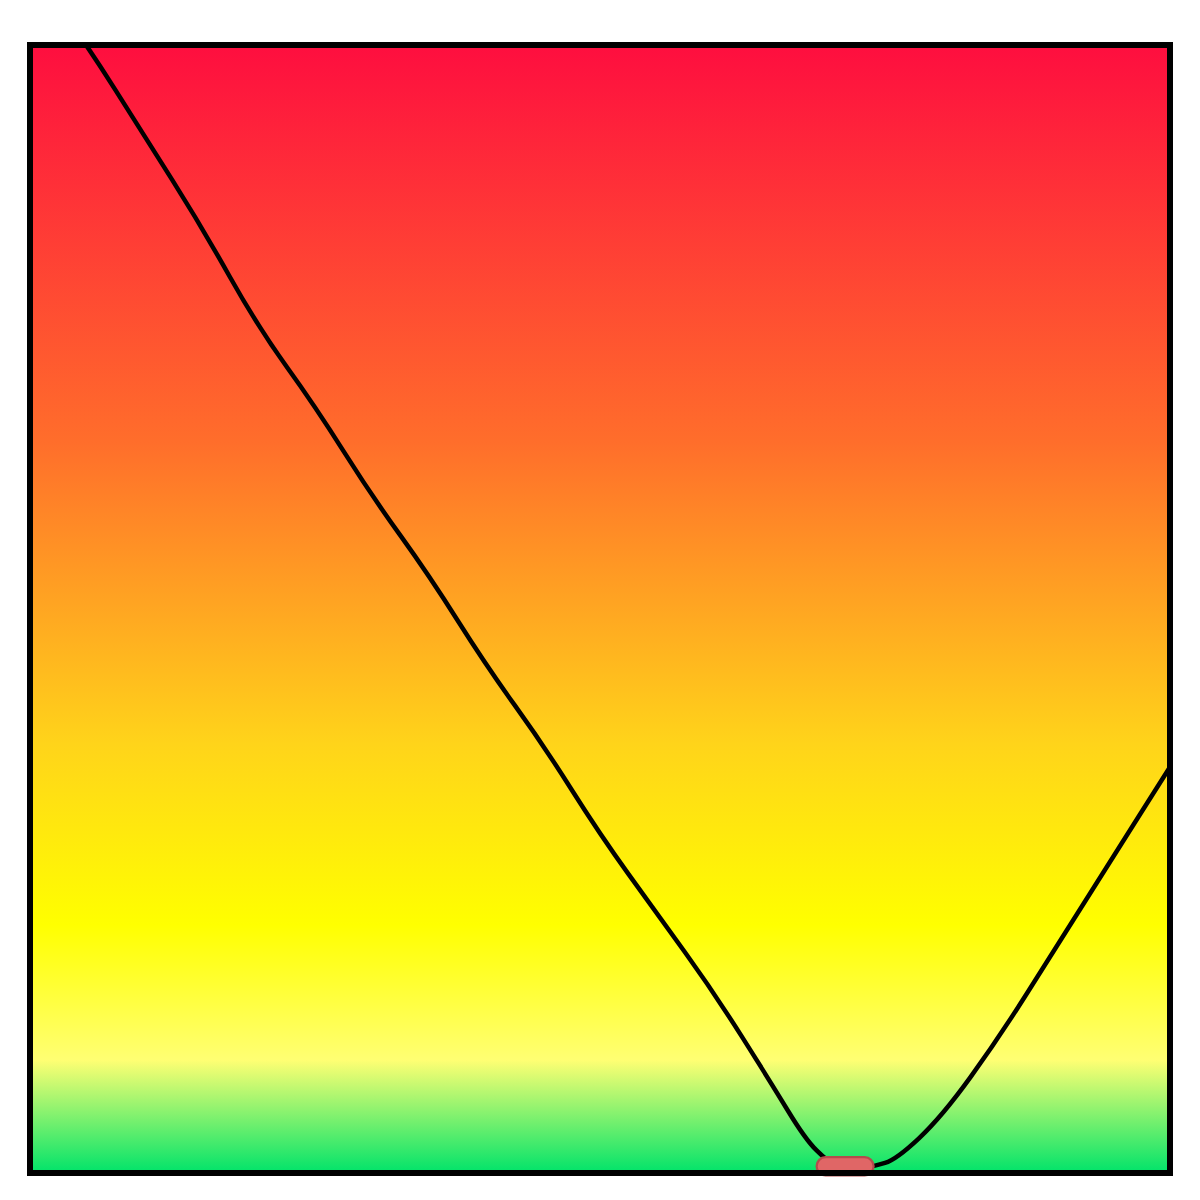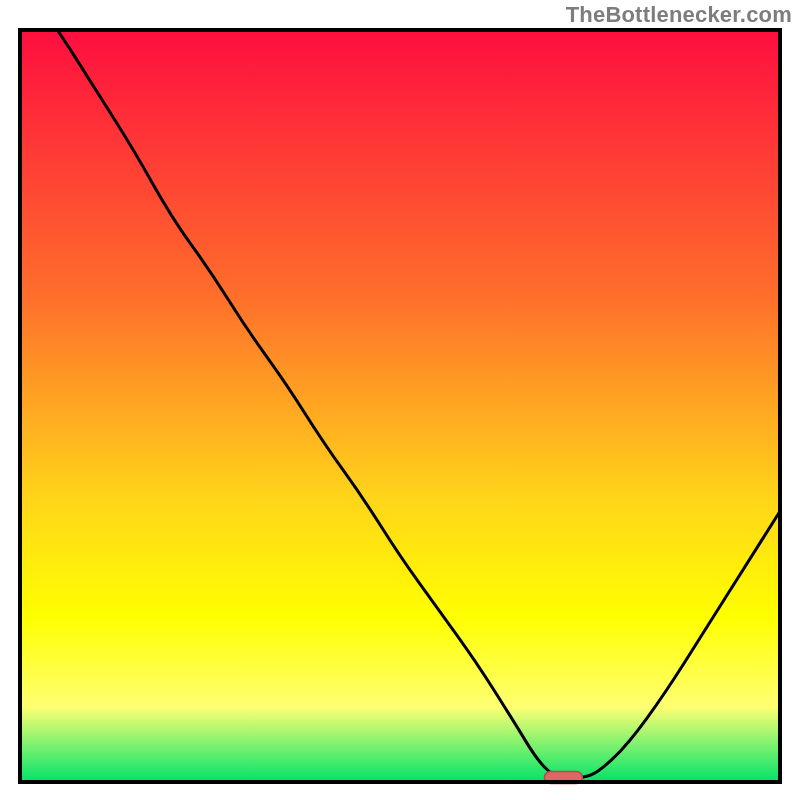--- a/index.html
+++ b/index.html
@@ -30,21 +30,20 @@
     left: 0;
     top: 0;
     width: 800px;
     height: 800px;
   }
 </style>
 </head>
 <body>
 
 <div class="wrap">
-  <span class="watermark">TheBottleneсker.com</span>
   <svg class="chart" viewBox="0 0 800 800">
     <defs>
       <linearGradient id="bg-grad" x1="0" y1="0" x2="0" y2="1">
         <stop id="g0" offset="0%" stop-color="#fe0e3f"></stop>
         <stop id="g1" offset="35%" stop-color="#ff6d2b"></stop>
         <stop id="g2" offset="62%" stop-color="#ffd41a"></stop>
         <stop id="g3" offset="78%" stop-color="#ffff00"></stop>
         <stop id="g4" offset="90%" stop-color="#ffff73"></stop>
         <stop id="g5" offset="100%" stop-color="#00e36a"></stop>
       </linearGradient>

